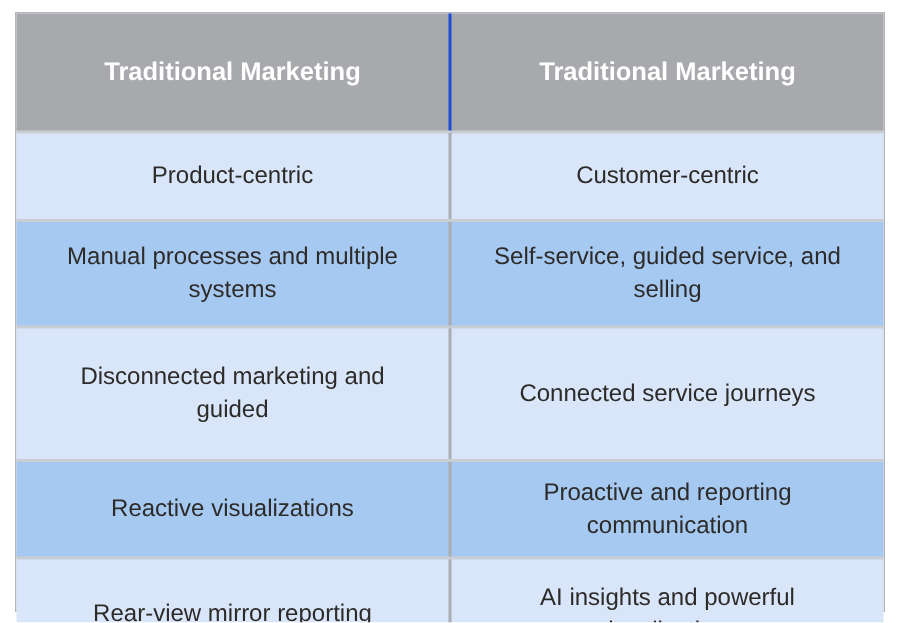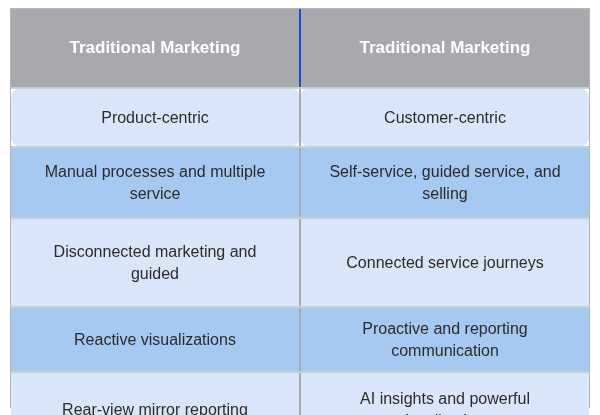--- a/index.html
+++ b/index.html
@@ -51,21 +51,21 @@
     vertical-align: middle;
     padding: 4px 28px;
     line-height: 1.35;
     border-bottom: 2px solid #c9ced4;
   }
   table.compare td:first-child {
     border-right: 2px solid #a9acb1;
   }
   tbody tr:nth-child(odd) td { background: #d9e6f9; }
   tbody tr:nth-child(even) td { background: #a6c9f1; }
-  tbody tr:nth-child(1) td { height: 49px; border-radius: 10px; }
+  tbody tr:nth-child(1) td { height: 49px; }
   tbody tr:nth-child(2) td { height: 61px; }
   tbody tr:nth-child(3) td { height: 79px; }
   tbody tr:nth-child(4) td { height: 55px; }
   tbody tr:nth-child(5) td { height: 66px; border-bottom: none; }
 </style>
 </head>
 <body>
 
 <div class="canvas">
   <div class="table-wrap">
@@ -75,21 +75,21 @@
           <th>Traditional Marketing</th>
           <th>Traditional Marketing</th>
         </tr>
       </thead>
       <tbody>
         <tr>
           <td>Product-centric</td>
           <td>Customer-centric</td>
         </tr>
         <tr>
-          <td>Manual processes and multiple service</td>
+          <td>Manual processes and multiple systems</td>
           <td>Self-service, guided service, and selling</td>
         </tr>
         <tr>
           <td>Disconnected marketing and guided</td>
           <td>Connected service journeys</td>
         </tr>
         <tr>
           <td>Reactive visualizations</td>
           <td>Proactive and reporting communication</td>
         </tr>

